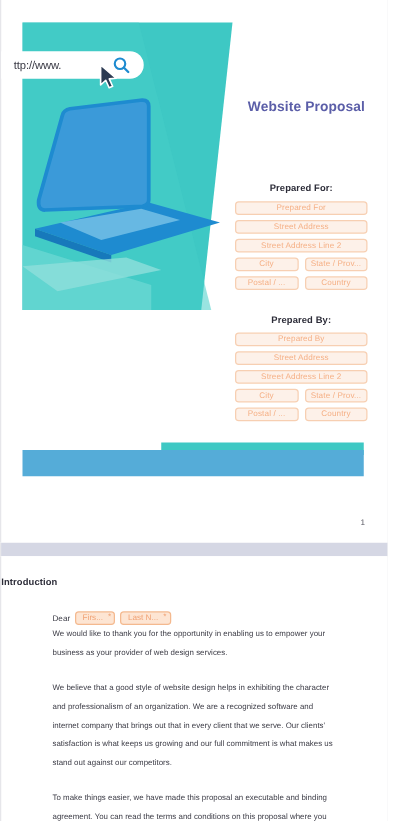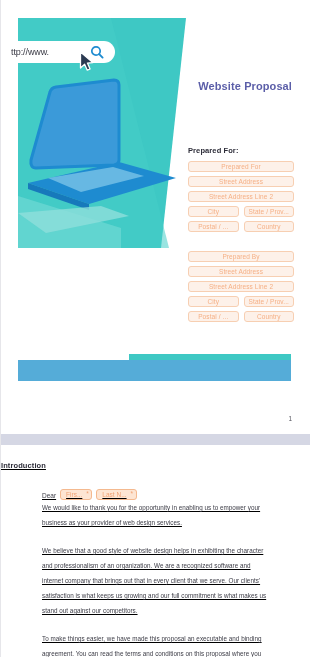--- a/index.html
+++ b/index.html
@@ -11,21 +11,20 @@
     font-family: "Liberation Sans", sans-serif;
     overflow: hidden;
   }
 
   #app {
     position: relative;
     width: 311px;
     height: 657px;
     background: #ffffff;
     overflow: hidden;
-    text-decoration: underline;
   }
 
   
   .page {
     position: relative;
     background: #ffffff;
     border-left: 1px solid #e6e6ea;
     border-right: 1px solid #e6e6ea;
     overflow: hidden;
   }
@@ -93,21 +92,21 @@
   }
 
   .form-block { position: absolute; right: 16px; width: 106px; }
   .block-for { top: 146px; }
   .block-by  { top: 251px; }
 
   .block-heading {
     font-size: 7.5px;
     font-weight: bold;
     color: #2c2c38;
-    text-align: left;
+    text-align: center;
     margin-bottom: 6px;
     letter-spacing: 0.1px;
   }
 
   .field {
     height: 11px;
     width: 100%;
     border: 1px solid #f7cfb2;
     background: #fdf1e9;
     border-radius: 3px;
@@ -278,20 +277,21 @@
         <div class="field">
           <span>Postal / ...</span>
         </div>
         <div class="field">
           <span>Country</span>
         </div>
       </div>
     </div>
 
     <div class="form-block block-by">
+      <div class="block-heading">Prepared By:</div>
 
       <div class="field">
         <span>Prepared By</span>
       </div>
       <div class="field">
         <span>Street Address</span>
       </div>
       <div class="field">
         <span>Street Address Line 2</span>
       </div>

